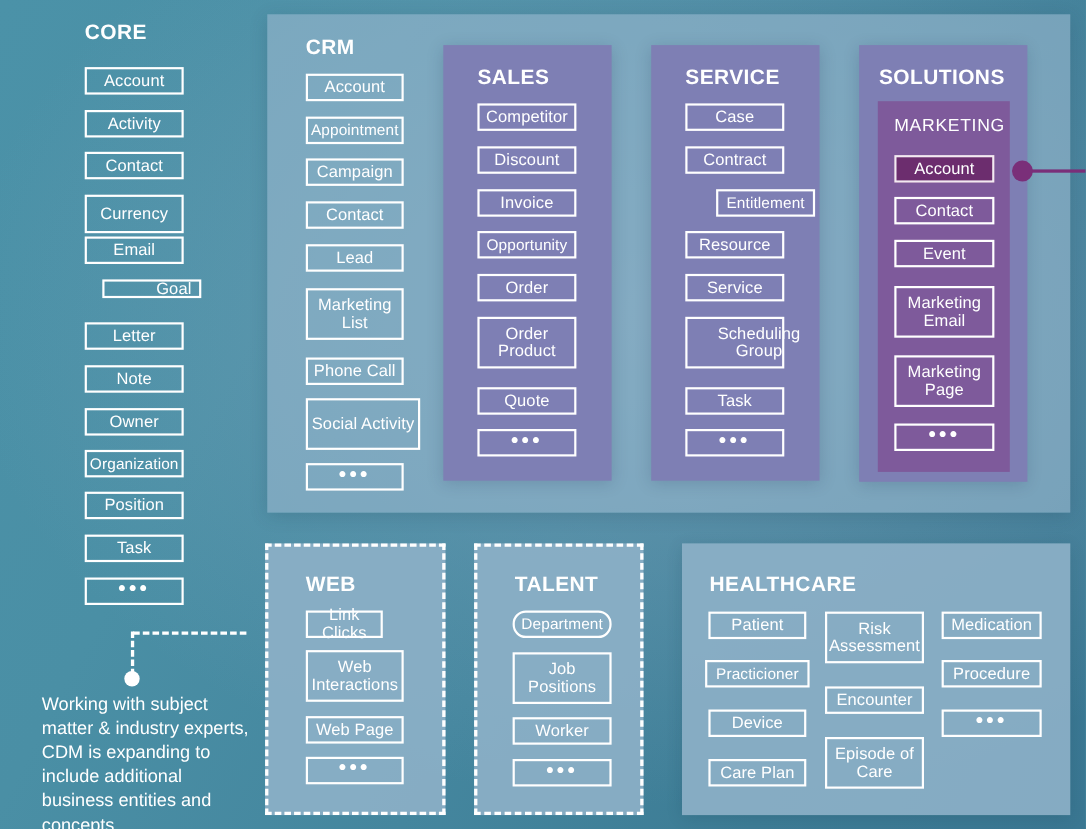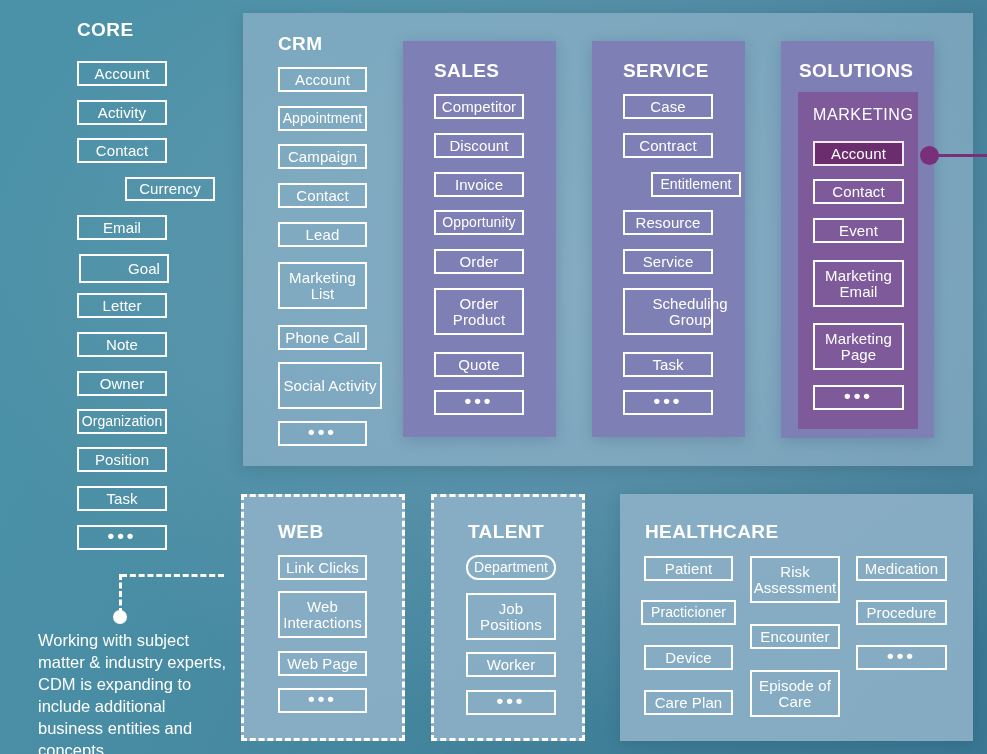--- a/index.html
+++ b/index.html
@@ -84,23 +84,23 @@
 <div id="stage">
 
   <div class="panel main" style="left:243px;top:13px;width:730px;height:453px;"></div>
 
   <div class="hdr" style="left:77px;top:19px;">CORE</div>
 
   <div>
     <div class="chip" style="left:77px;top:61px;width:90px;height:25px;">Account</div>
     <div class="chip" style="left:77px;top:100px;width:90px;height:25px;">Activity</div>
     <div class="chip" style="left:77px;top:138px;width:90px;height:25px;">Contact</div>
-    <div class="chip" style="left:77px;top:177px;width:90px;height:24px;margin-left:48px;">Currency</div>
+    <div class="chip" style="left:77px;top:177px;width:90px;height:35px;">Currency</div>
     <div class="chip" style="left:77px;top:215px;width:90px;height:25px;">Email</div>
-    <div class="chip" style="left:79px;top:254px;width:90px;height:29px;padding-left:40px;">Goal</div>
+    <div class="chip" style="left:93px;top:254px;width:90px;height:17px;padding-left:40px;">Goal</div>
     <div class="chip" style="left:77px;top:293px;width:90px;height:25px;">Letter</div>
     <div class="chip" style="left:77px;top:332px;width:90px;height:25px;">Note</div>
     <div class="chip" style="left:77px;top:371px;width:90px;height:25px;">Owner</div>
     <div class="chip" style="left:77px;top:409px;width:90px;height:25px;font-size:14px;">Organization</div>
     <div class="chip" style="left:77px;top:447px;width:90px;height:25px;">Position</div>
     <div class="chip" style="left:77px;top:486px;width:90px;height:25px;">Task</div>
     <div class="chip dots" style="left:77px;top:525px;width:90px;height:25px;">•••</div>
   </div>
 
   <div class="hdr" style="left:278px;top:33px;">CRM</div>
@@ -159,21 +159,21 @@
     <div class="chip" style="left:813px;top:323px;width:91px;height:47px;">Marketing Page</div>
     <div class="chip dots" style="left:813px;top:385px;width:91px;height:25px;">•••</div>
   </div>
 
   <div id="conn-line"></div>
   <div id="conn-dot"></div>
 
   <div class="panel dashed-blue" style="left:241px;top:494px;width:164px;height:247px;"></div>
   <div class="hdr" style="left:278px;top:521px;">WEB</div>
   <div>
-    <div class="chip" style="left:278px;top:555px;width:89px;height:25px;">Link Clicks</div>
+    <div class="chip" style="left:278px;top:555px;width:70px;height:25px;">Link Clicks</div>
     <div class="chip" style="left:278px;top:591px;width:89px;height:47px;">Web Interactions</div>
     <div class="chip" style="left:278px;top:651px;width:89px;height:25px;">Web Page</div>
     <div class="chip dots" style="left:278px;top:688px;width:89px;height:25px;">•••</div>
   </div>
 
   <div class="panel dashed-blue" style="left:431px;top:494px;width:154px;height:247px;"></div>
   <div class="hdr" style="left:468px;top:521px;">TALENT</div>
   <div>
     <div class="chip" style="left:466px;top:555px;width:90px;height:25px;font-size:14px;border-radius:12px;">Department</div>
     <div class="chip" style="left:466px;top:593px;width:90px;height:47px;">Job Positions</div>

